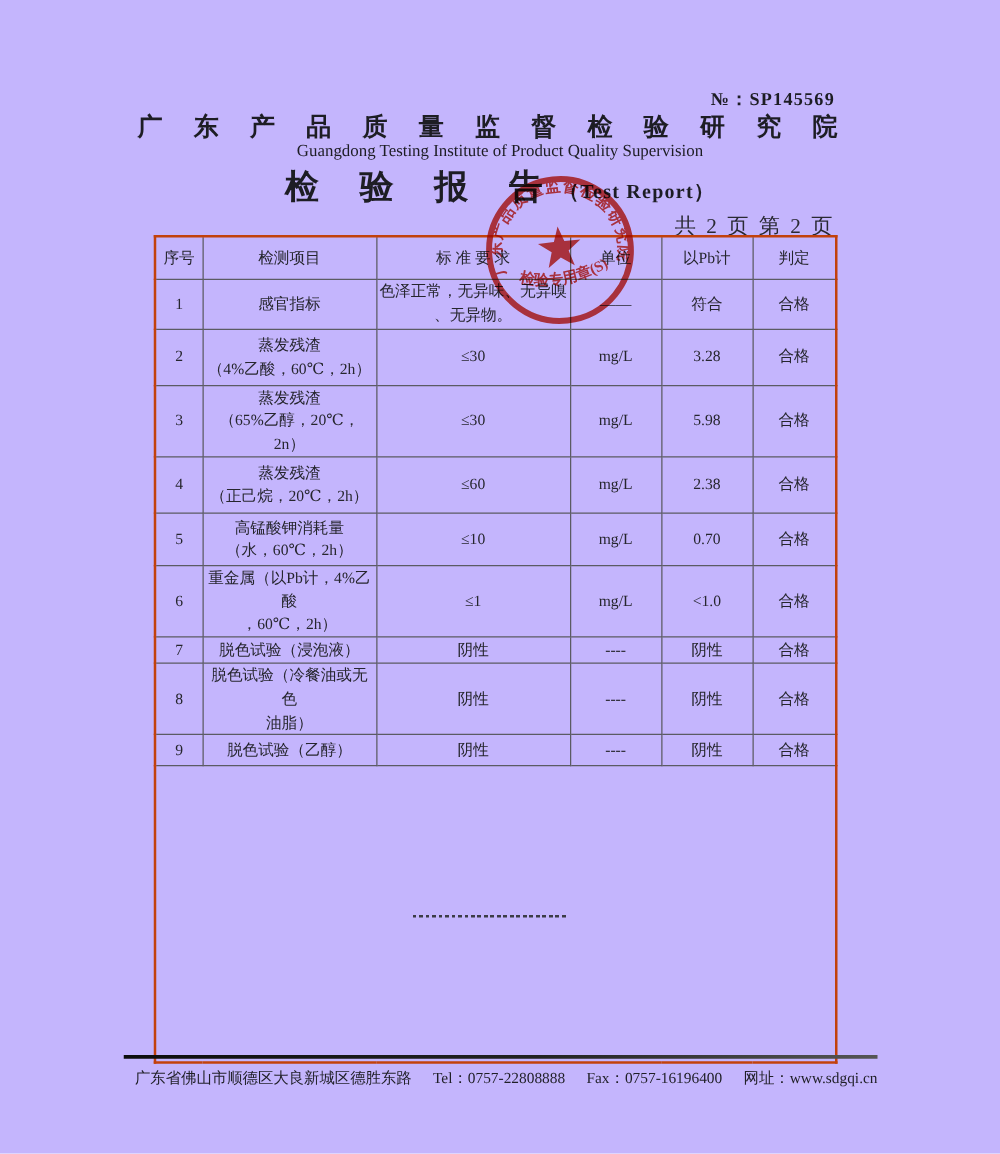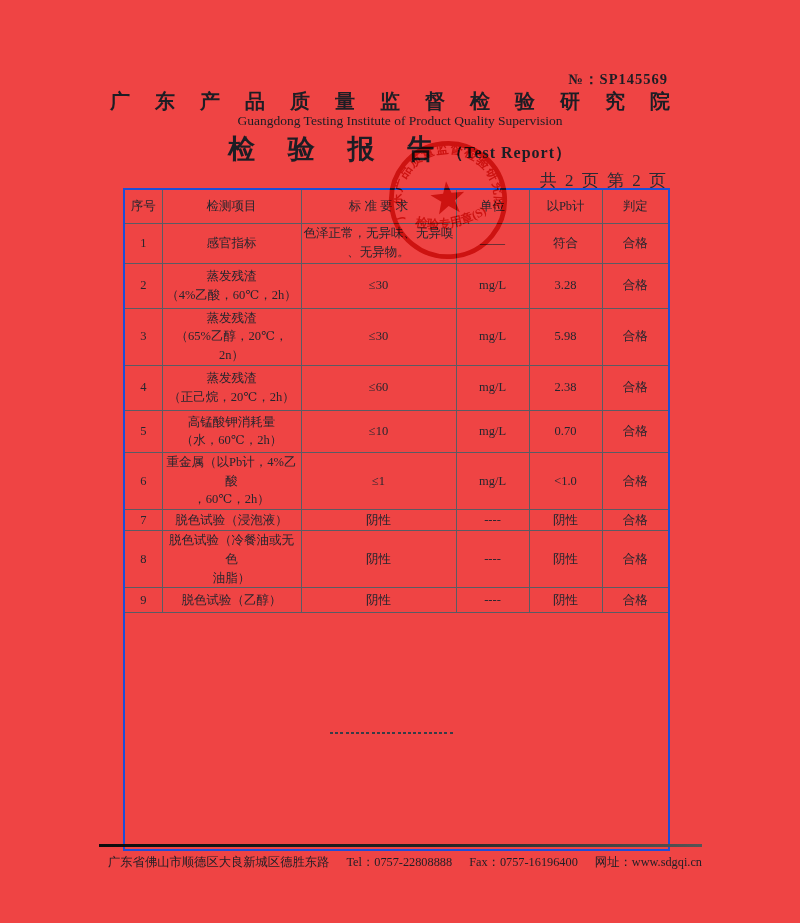--- a/index.html
+++ b/index.html
@@ -1,18 +1,18 @@
 <!DOCTYPE html>
 <html><head>
 <meta charset="utf-8">
 <style>
   html,body{margin:0;padding:0;background:#ffffff;}
   .page{
     position:relative;width:800px;height:923px;overflow:hidden;
-    background:#ef4444;
+    background:#c4b5fd;
     font-family:"Liberation Serif","DejaVu Serif",serif;
     color:#23232a;
   }
   
   .report-no{
     position:absolute;top:70px;left:0;width:668px;text-align:right;
     font-weight:bold;font-size:14.5px;letter-spacing:1px;color:#1d1d24;
   }
   .institute-cn{
     position:absolute;top:88px;left:0;width:790px;text-align:center;
@@ -30,21 +30,21 @@
   .report-title .title-cn{font-size:27px;letter-spacing:13px;}
   .report-title .title-en{font-size:16px;letter-spacing:1px;}
   .page-info{
     position:absolute;top:169px;left:123px;width:545px;text-align:right;
     font-size:17px;letter-spacing:2px;color:#2a2a33;
   }
   
   .table-wrap{position:absolute;left:123px;top:188px;width:545px;}
   table.results{
     border-collapse:collapse;table-layout:fixed;width:545px;
-    border:2px solid #1d4ed8;
+    border:2px solid #c2410c;
   }
   table.results td,table.results th{
     border:1px solid #5b5b63;
     font-size:12.5px;font-weight:normal;text-align:center;vertical-align:middle;
     padding:0 2px;color:#26262e;line-height:1.5;overflow:hidden;
   }
   table.results .line2{display:block;}
   .blank-cell{position:relative;}
   .dashes{
     position:absolute;left:205px;top:119px;width:124px;height:2px;

